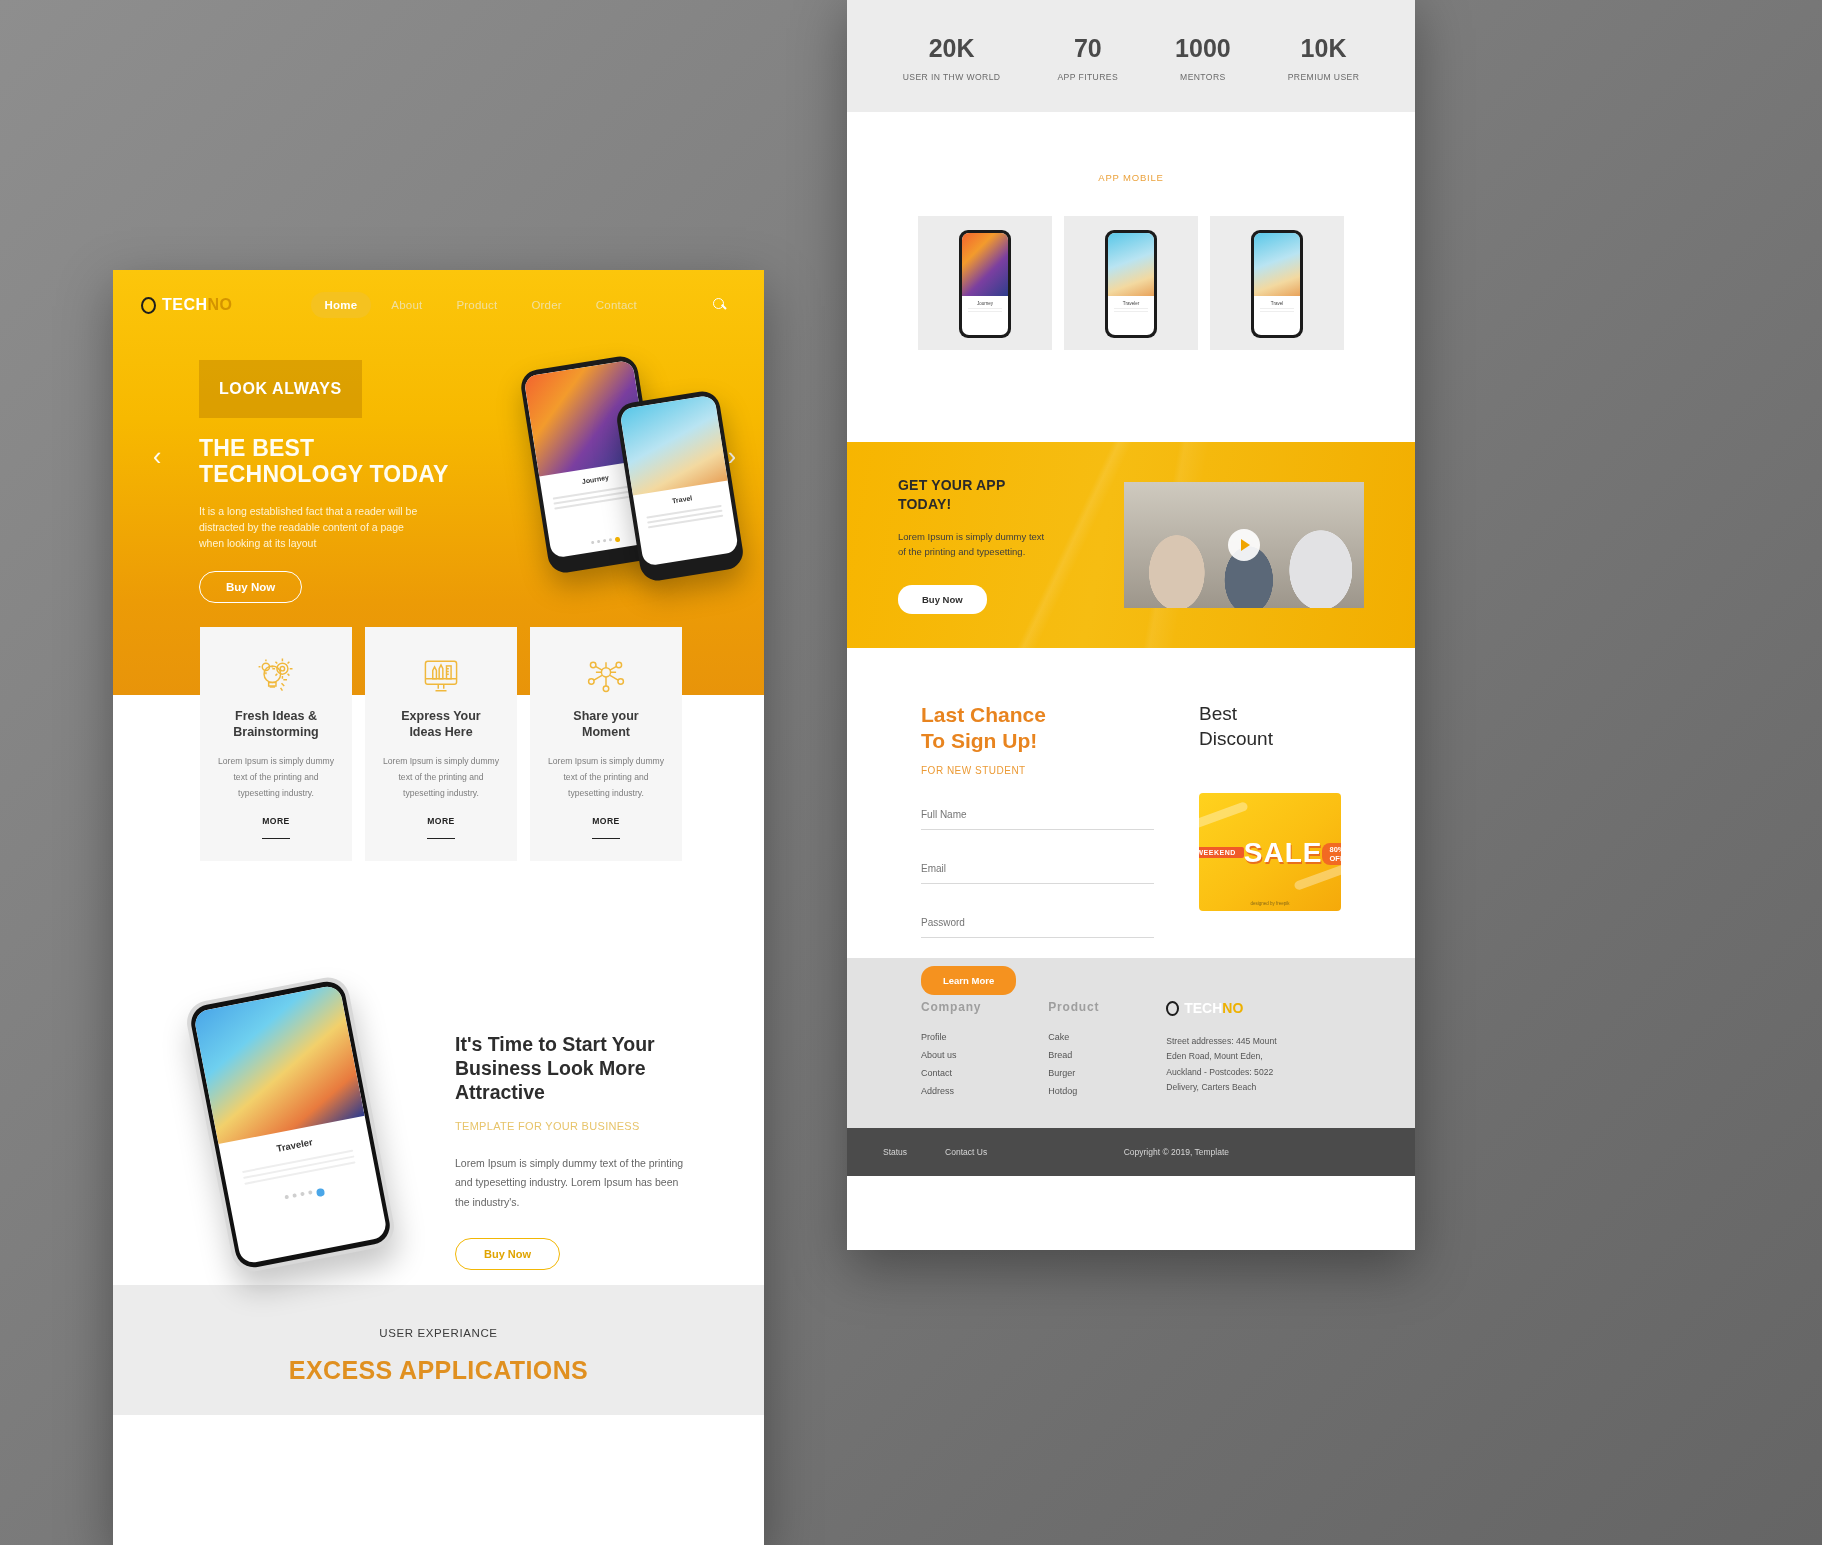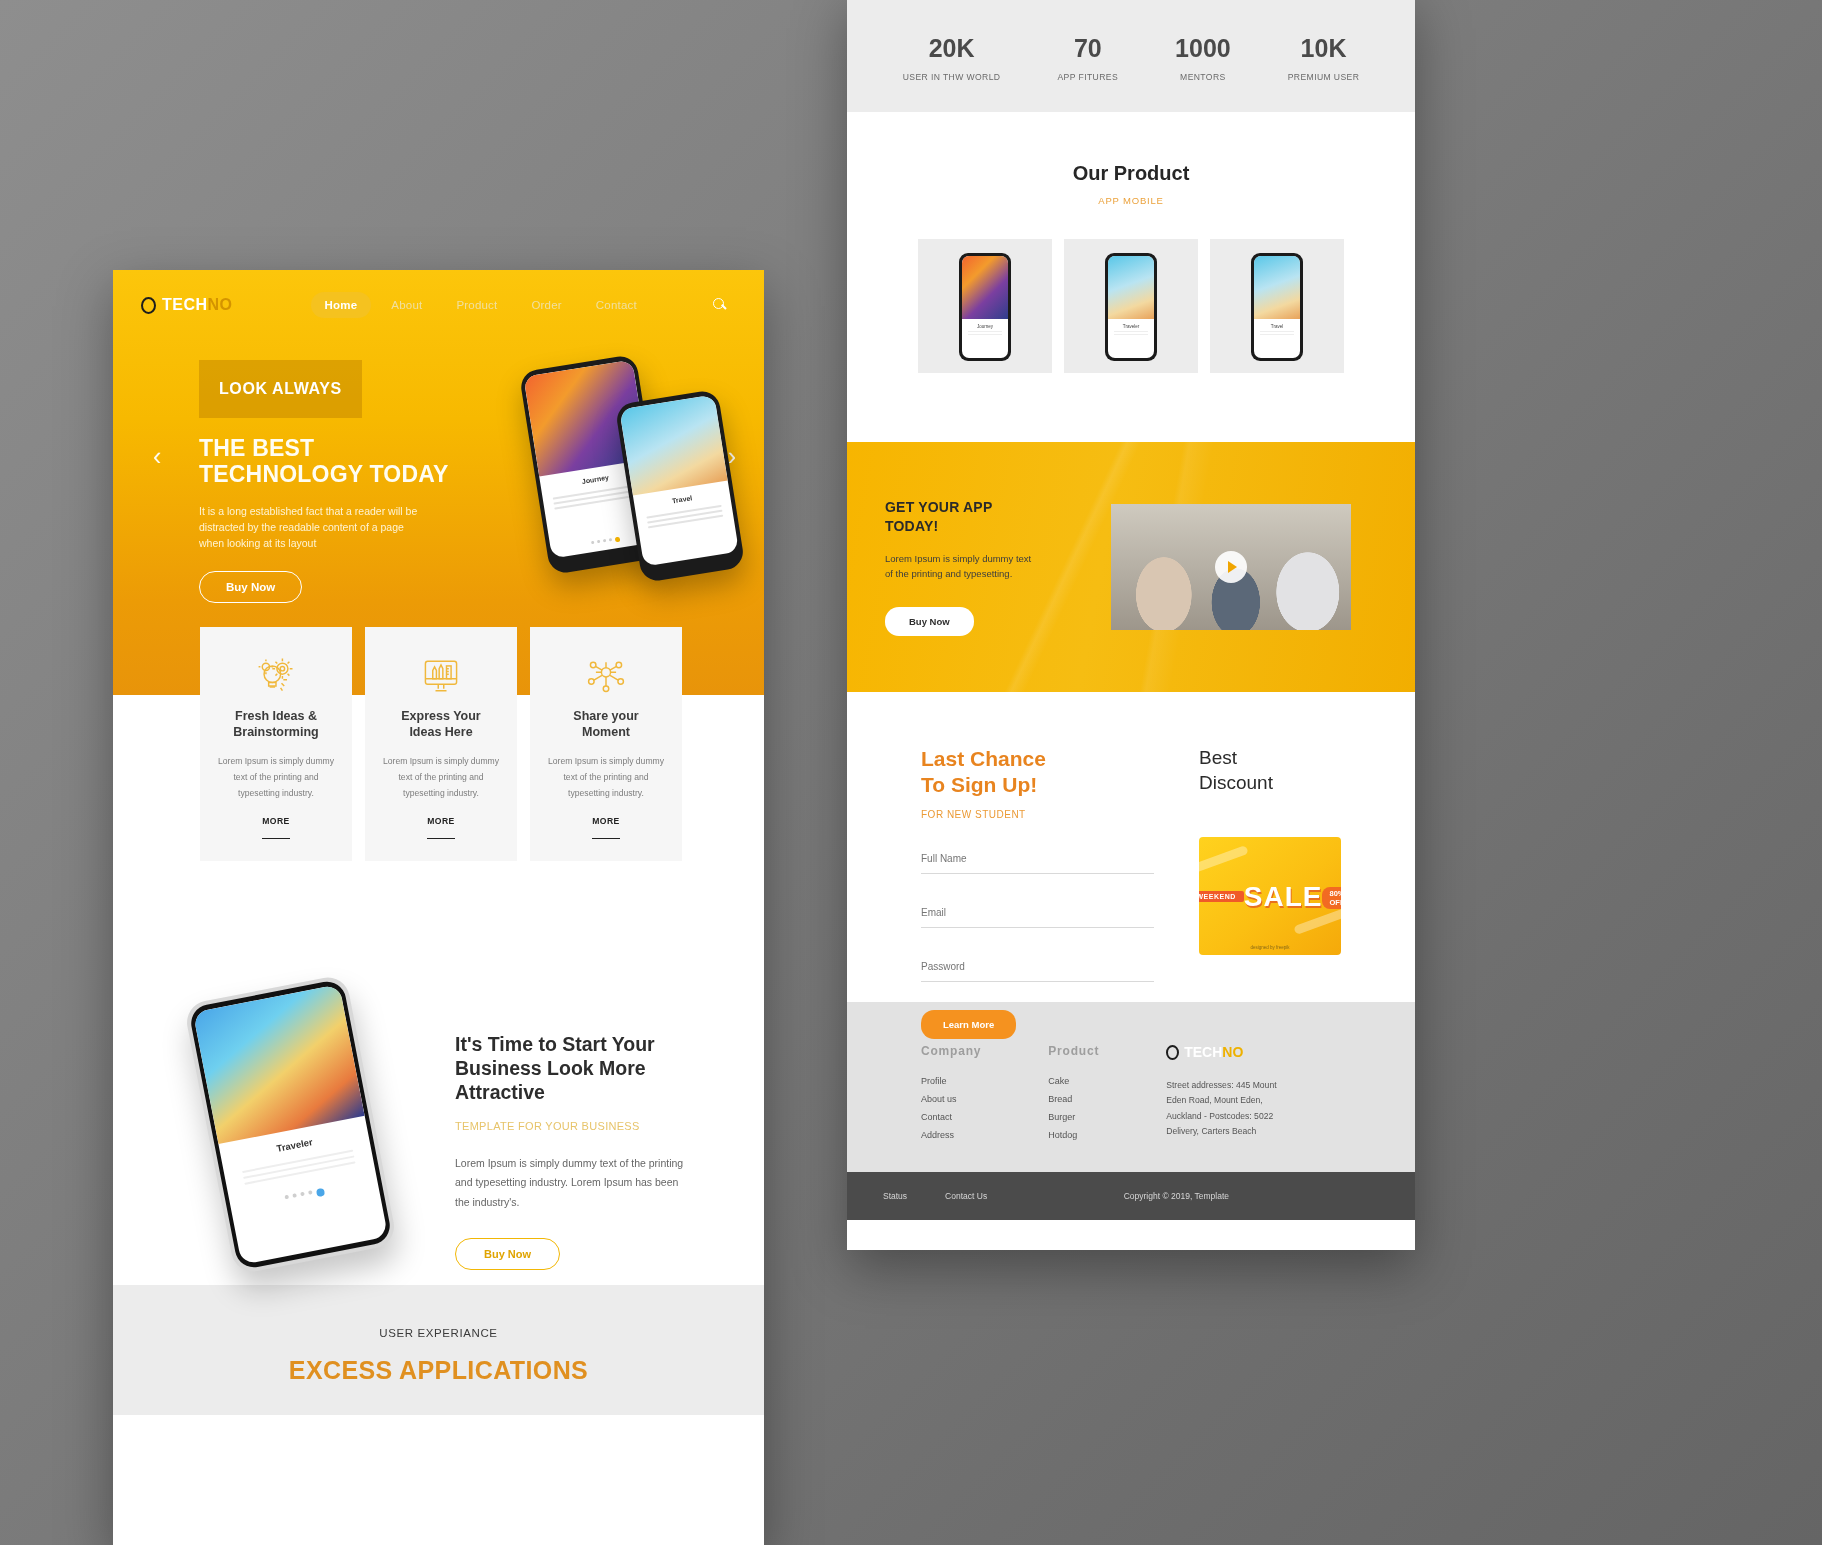--- a/index.html
+++ b/index.html
@@ -162,23 +162,23 @@
     justify-content:center;
   }
   .pmini { width:52px; height:108px; background:#1b1b1b; border-radius:9px; padding:3px; margin-bottom:12px;}
   .pmini .s { width:100%;height:100%;background:#fff;border-radius:7px;overflow:hidden;}
   .pmini .i { height:62%; }
   .pmini .t { font-size:4.5px; text-align:center; color:#444; margin-top:5px;}
   .pmini .ls i{display:block;height:1px;background:#eee;margin:2px 6px;}
 
   
   .getapp {
-    position:relative; height:250px;
+    position:relative; height:206px;
     background:linear-gradient(100deg,#f7b500 0%,#f6bd12 45%,#f2ae00 100%);
-    display:flex; align-items:center; padding:12px 38px;
+    display:flex; align-items:center; padding:12px 38px;justify-content:center;
   }
   .getapp::after{
     content:""; position:absolute; inset:0;
     background:
       linear-gradient(115deg, transparent 40%, rgba(255,255,255,.10) 41%, transparent 43%),
       linear-gradient(100deg, transparent 55%, rgba(255,255,255,.08) 56%, transparent 60%);
     pointer-events:none;
   }
   .ga-left { width:200px; position:relative; z-index:2;}
   .ga-left h3 { font-size:14px; font-weight:800; color:#2a2a2a; line-height:1.35; letter-spacing:.2px;}
@@ -453,21 +453,20 @@
       <div class="n">1000</div>
       <div class="l">MENTORS</div>
     </div>
     <div class="stat">
       <div class="n">10K</div>
       <div class="l">PREMIUM USER</div>
     </div>
   </div>
 
   <div class="prod">
-    <h3>Our Product</h3>
     <div class="sub">APP MOBILE</div>
     <div class="prod-row">
       <div class="prod-cell">
         <div class="pmini">
             <div class="s">
           <div class="i art1"></div>
           <div class="t">Journey</div>
           <div class="ls">
                 <i></i>
                 <i></i>

